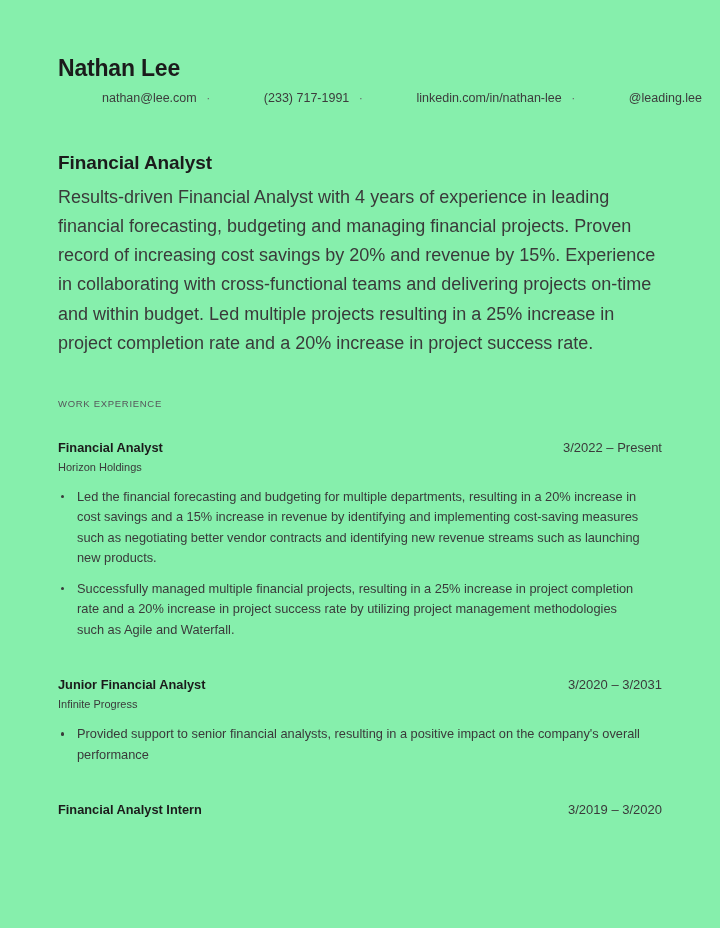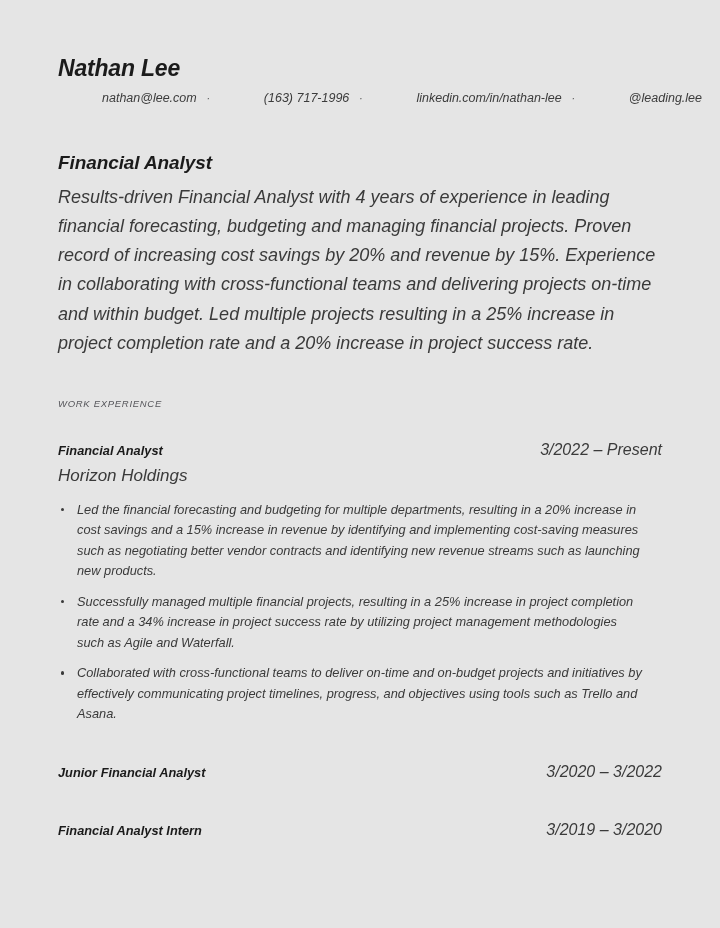--- a/index.html
+++ b/index.html
@@ -12,24 +12,23 @@
     height: 928px;
     overflow: hidden;
     font-family: "Liberation Sans", sans-serif;
     -webkit-font-smoothing: antialiased;
   }
 
   .page {
     position: relative;
     width: 720px;
     height: 928px;
-    background: #e5e5e5;
+    background: #86efac;
     box-sizing: border-box;
     padding: 0 58px;
-    font-style: italic;
   }
 
   
   .header {
     padding-top: 55px;
   }
   .candidate-name {
     font-size: 23px;
     font-weight: bold;
     color: #1b1b1b;
@@ -97,27 +96,27 @@
     justify-content: space-between;
     align-items: baseline;
   }
   .job-title {
     font-size: 12.8px;
     font-weight: bold;
     color: #1b1b1b;
     line-height: 1.4;
   }
   .job-dates {
-    font-size: 16px;
+    font-size: 13px;
     color: #3a3a3a;
     line-height: 1.4;
     white-space: nowrap;
   }
   .job-company {
-    font-size: 17px;
+    font-size: 11px;
     color: #3a3a3a;
     line-height: 1.45;
     margin-top: 3px;
   }
   .bullets {
     list-style: none;
     margin: 11px 16px 0 0;
     padding: 0;
   }
   .bullet {
@@ -146,21 +145,21 @@
 </head>
 <body>
 
 <div class="page">
 
   <div class="header">
     <h1 class="candidate-name">Nathan Lee</h1>
     <div class="contact-line">
       <span class="contact-item">nathan@lee.com</span>
       <span class="contact-sep">·</span>
-      <span class="contact-item">(163) 717-1996</span>
+      <span class="contact-item">(233) 717-1991</span>
       <span class="contact-sep">·</span>
       <span class="contact-item">linkedin.com/in/nathan-lee</span>
       <span class="contact-sep">·</span>
       <span class="contact-item">@leading.lee</span>
     </div>
   </div>
 
   <div class="summary-block">
     <h2 class="role-title">Financial Analyst</h2>
     <p class="summary-text">Results-driven Financial Analyst with 4 years of experience in leading financial forecasting, budgeting and managing financial projects. Proven record of increasing cost savings by 20% and revenue by 15%. Experience in collaborating with cross-functional teams and delivering projects on-time and within budget. Led multiple projects resulting in a 25% increase in project completion rate and a 20% increase in project success rate.</p>
@@ -170,31 +169,32 @@
     <div class="section-label">WORK EXPERIENCE</div>
 
     <div class="job">
       <div class="job-head">
         <div class="job-title">Financial Analyst</div>
         <div class="job-dates">3/2022 – Present</div>
       </div>
       <div class="job-company">Horizon Holdings</div>
       <ul class="bullets">
         <li class="bullet">Led the financial forecasting and budgeting for multiple departments, resulting in a 20% increase in cost savings and a 15% increase in revenue by identifying and implementing cost-saving measures such as negotiating better vendor contracts and identifying new revenue streams such as launching new products.</li>
-        <li class="bullet">Successfully managed multiple financial projects, resulting in a 25% increase in project completion rate and a 34% increase in project success rate by utilizing project management methodologies such as Agile and Waterfall.</li>
-        <li class="bullet">Collaborated with cross-functional teams to deliver on-time and on-budget projects and initiatives by effectively communicating project timelines, progress, and objectives using tools such as Trello and Asana.</li>
+        <li class="bullet">Successfully managed multiple financial projects, resulting in a 25% increase in project completion rate and a 20% increase in project success rate by utilizing project management methodologies such as Agile and Waterfall.</li>
       </ul>
     </div>
 
     <div class="job">
       <div class="job-head">
         <div class="job-title">Junior Financial Analyst</div>
-        <div class="job-dates">3/2020 – 3/2022</div>
+        <div class="job-dates">3/2020 – 3/2031</div>
       </div>
+      <div class="job-company">Infinite Progress</div>
       <ul class="bullets">
+        <li class="bullet">Provided support to senior financial analysts, resulting in a positive impact on the company's overall performance</li>
       </ul>
     </div>
 
     <div class="job">
       <div class="job-head">
         <div class="job-title">Financial Analyst Intern</div>
         <div class="job-dates">3/2019 – 3/2020</div>
       </div>
 
     </div>

